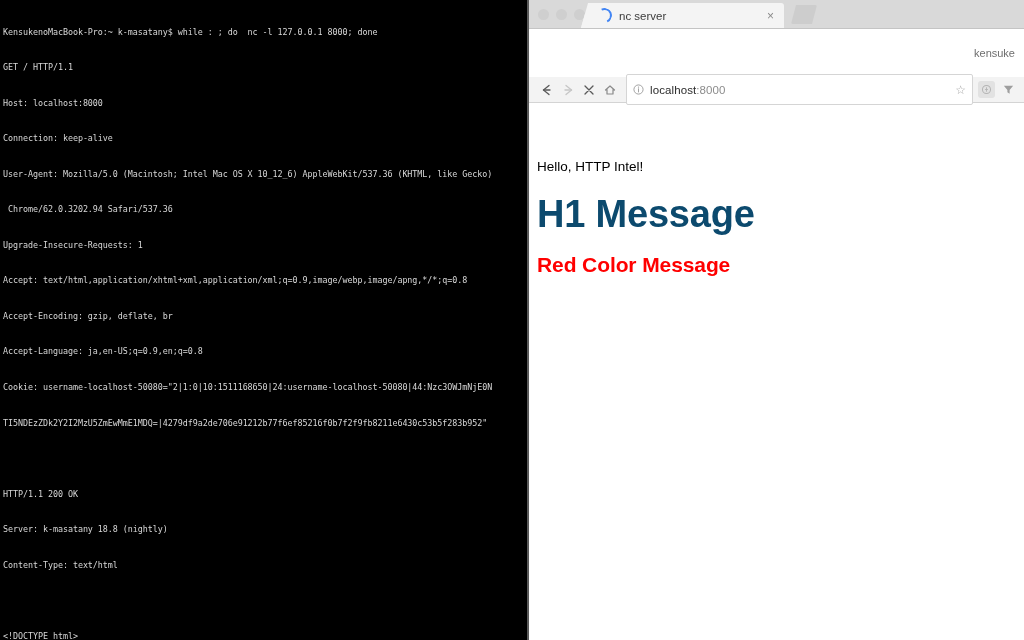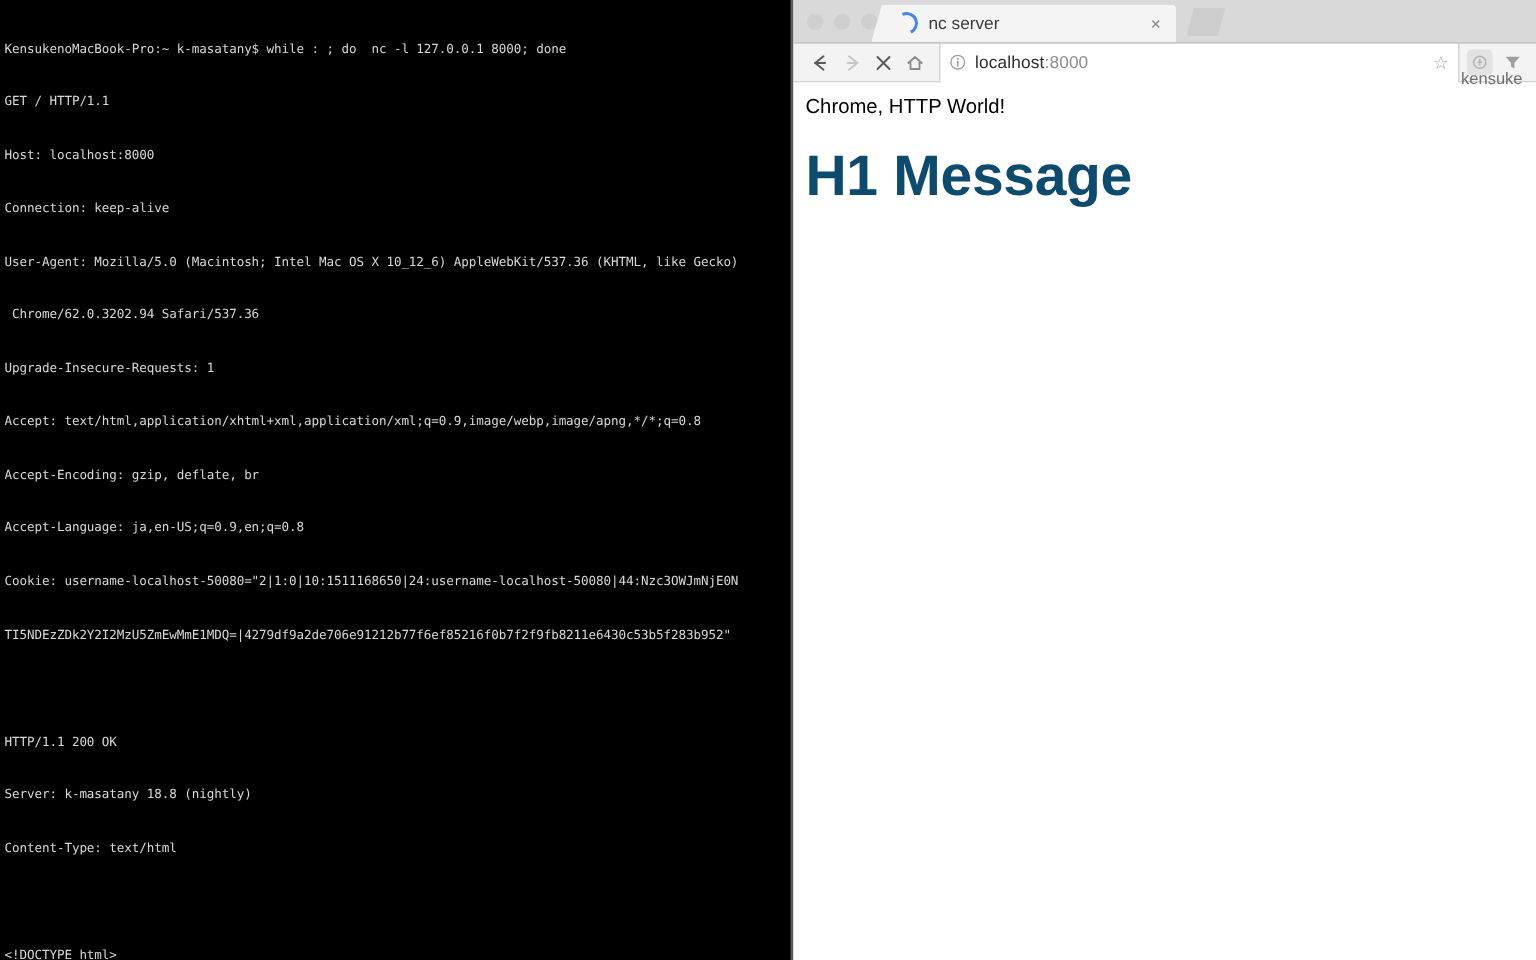--- a/index.html
+++ b/index.html
@@ -48,20 +48,21 @@
   .term-line.blank { height: 11.85px; }
 
   
   .browser {
     width: 526px;
     height: 640px;
     background: #ffffff;
     display: flex;
     flex-direction: column;
     position: relative;
+    gap: 48px;
   }
 
   
   .tabstrip {
     height: 28px;
     background: #d9d9d9;
     position: relative;
     display: flex;
     align-items: flex-end;
     flex: 0 0 28px;
@@ -377,18 +378,19 @@
       </div>
 
       <div class="ext-icon">
         <svg width="13" height="13" viewBox="0 0 14 14">
           <path d="M2 3 L12 3 L8.2 7.6 L8.2 11.5 L5.8 10 L5.8 7.6 Z" fill="#9e9e9e"></path>
         </svg>
       </div>
     </div>
 
     <div class="page">
-      <div class="page-div">Chrome, HTTP World!</div>
+      <div class="page-div">Hello, HTTP Intel!</div>
       <div class="page-h1">H1 Message</div>
+      <div class="page-h2">Red Color Message</div>
     </div>
 
   </div>
 </div>
 
 </body></html>

